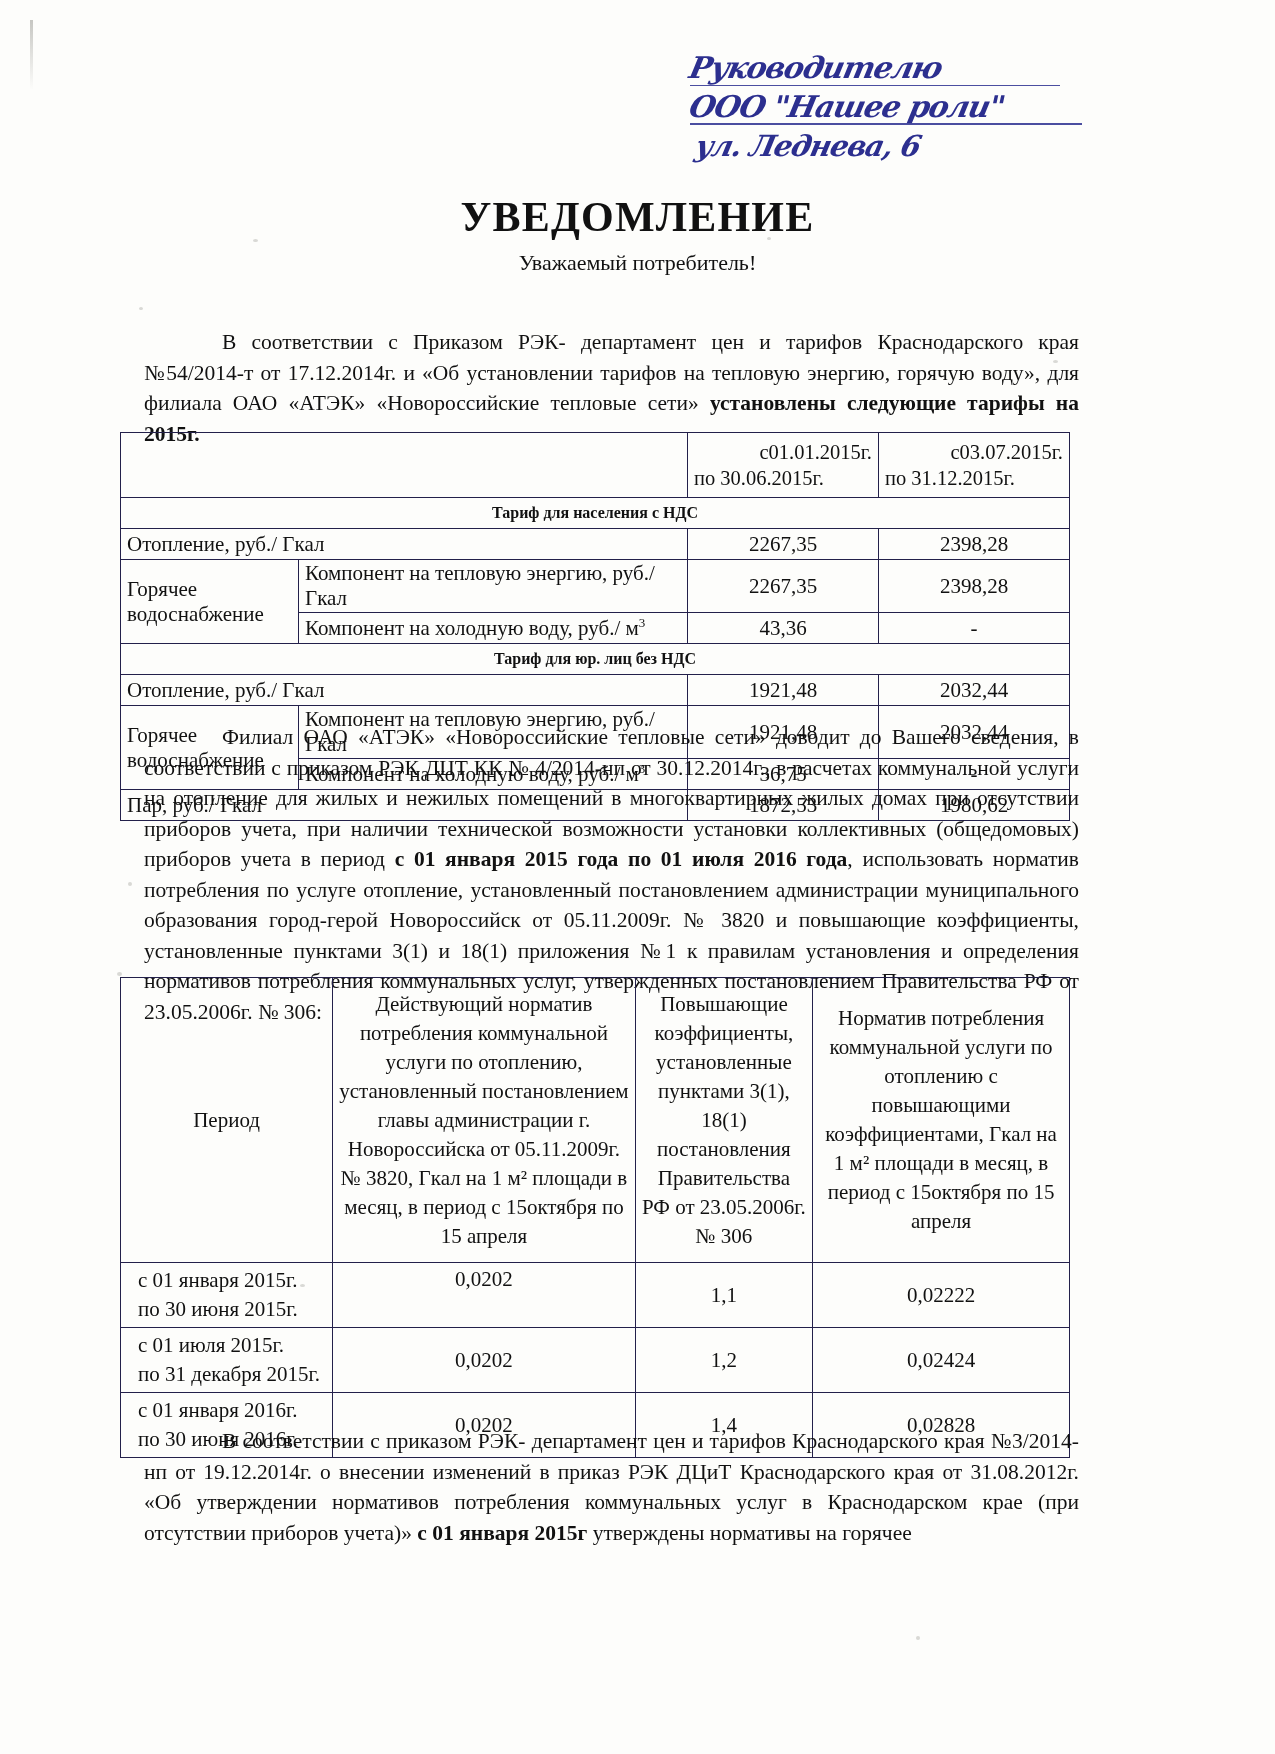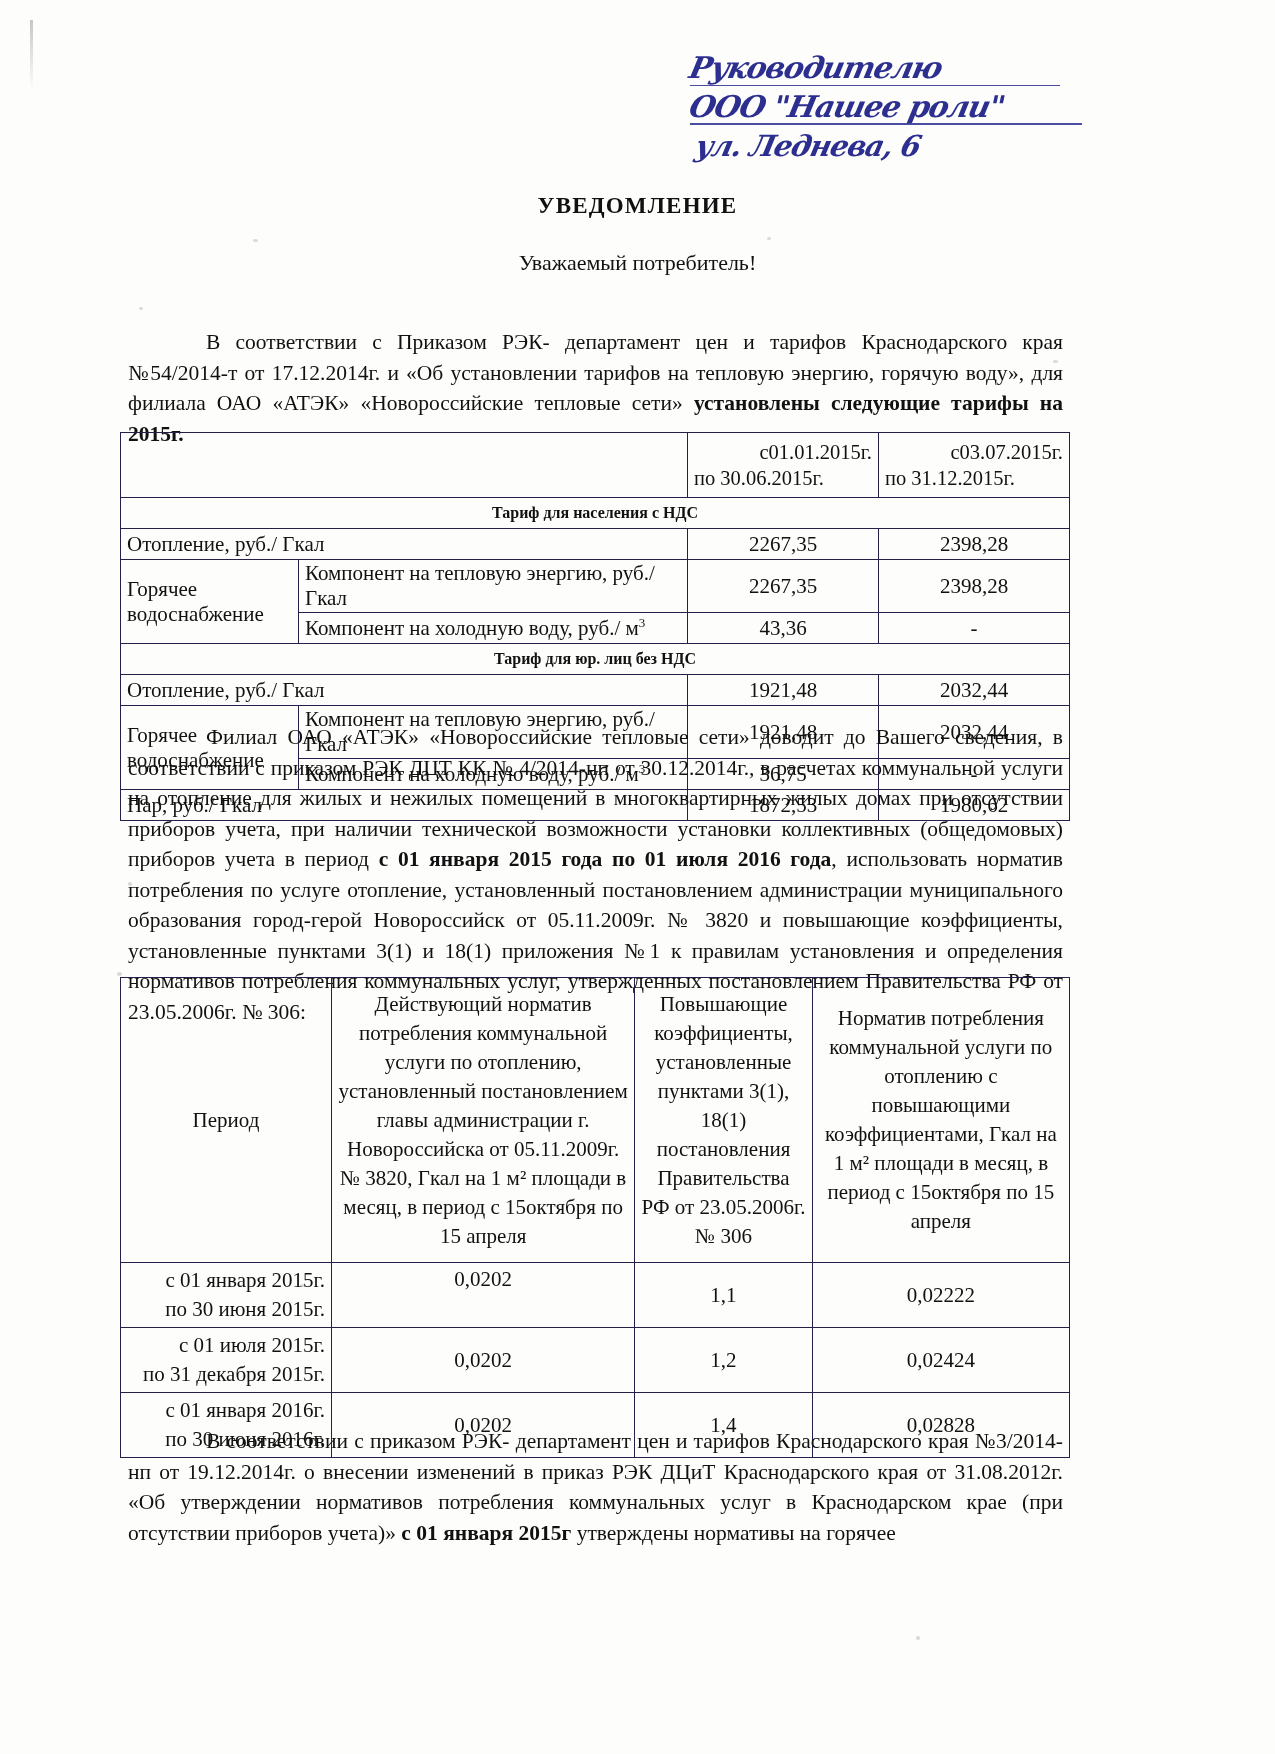--- a/index.html
+++ b/index.html
@@ -64,38 +64,38 @@
   #hw-rule-1 { width: 370px; }
   #hw-rule-2 { width: 392px; }
 
   
   #doc-title {
     position: absolute;
     top: 193px;
     left: 0;
     width: 1275px;
     text-align: center;
-    font-size: 23px;
+    font-size: 42px;
     font-weight: 700;
     letter-spacing: 1.2px;
     font-family: "Liberation Serif", serif;
   }
   #salutation {
     position: absolute;
     top: 250px;
     left: 0;
     width: 1275px;
     text-align: center;
     font-size: 22px;
   }
 
   
   .para {
     position: absolute;
-    left: 128px;
+    left: 144px;
     width: 935px;
     font-size: 21.5px;
     line-height: 30.5px;
     text-align: justify;
     text-justify: inter-word;
   }
   .para .ind { display: inline-block; width: 78px; }
   .b { font-weight: 700; }
 
   #para-1 { top: 327px; }
@@ -148,24 +148,24 @@
     top: 977px;
     width: 950px;
   }
   #norms-table td {
     text-align: center;
     font-size: 21px;
     line-height: 29px;
   }
   #norms-table td.hdr { vertical-align: middle; }
   #norms-table td.period-cell {
-    text-align: right;
+    text-align: left;
     font-size: 21px;
     line-height: 29px;
-    padding-left: 2px;
+    padding-left: 17px;
   }
   .c-period  { width: 216px; }
   .c-norm    { width: 310px; }
   .c-coef    { width: 168px; }
   .c-result  { width: 256px; }
 
   
   .speck {
     position: absolute;
     background: #c9c9c4;

